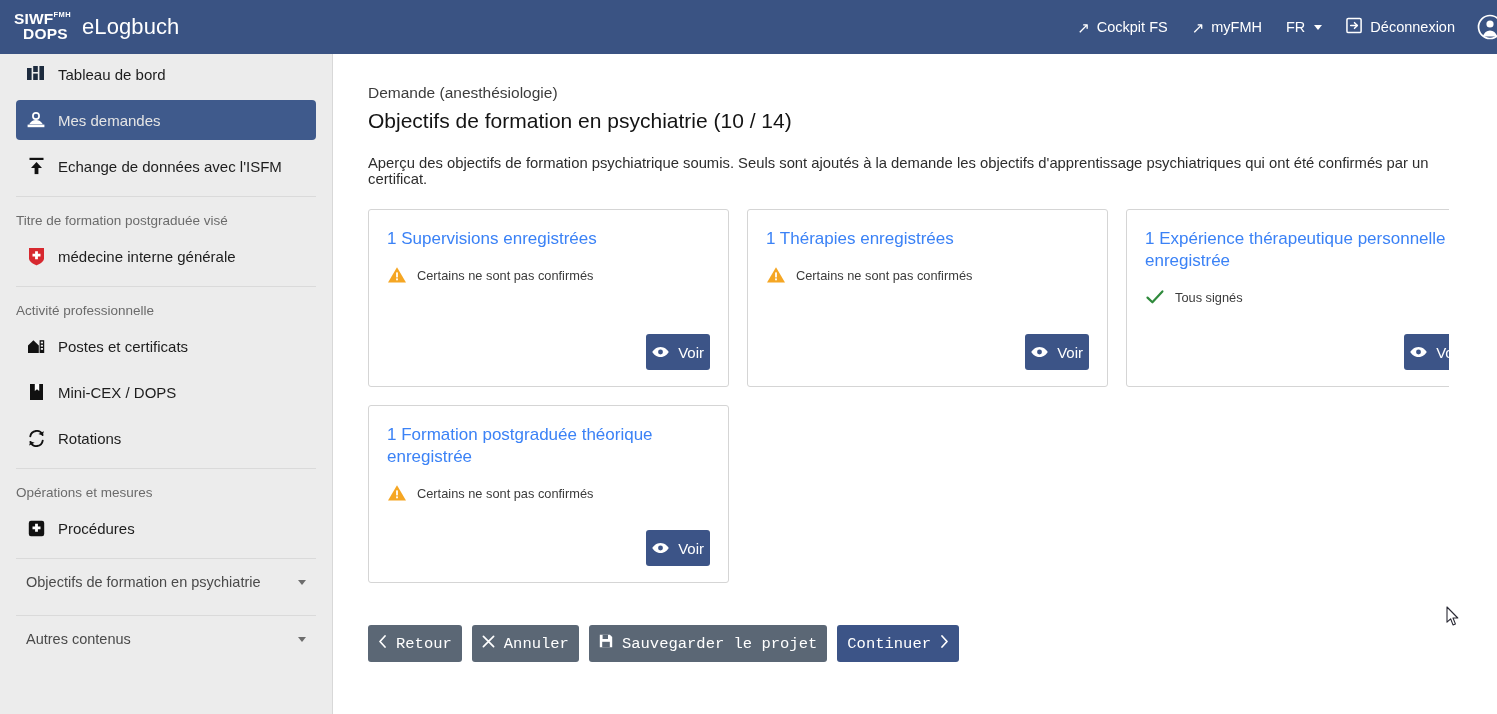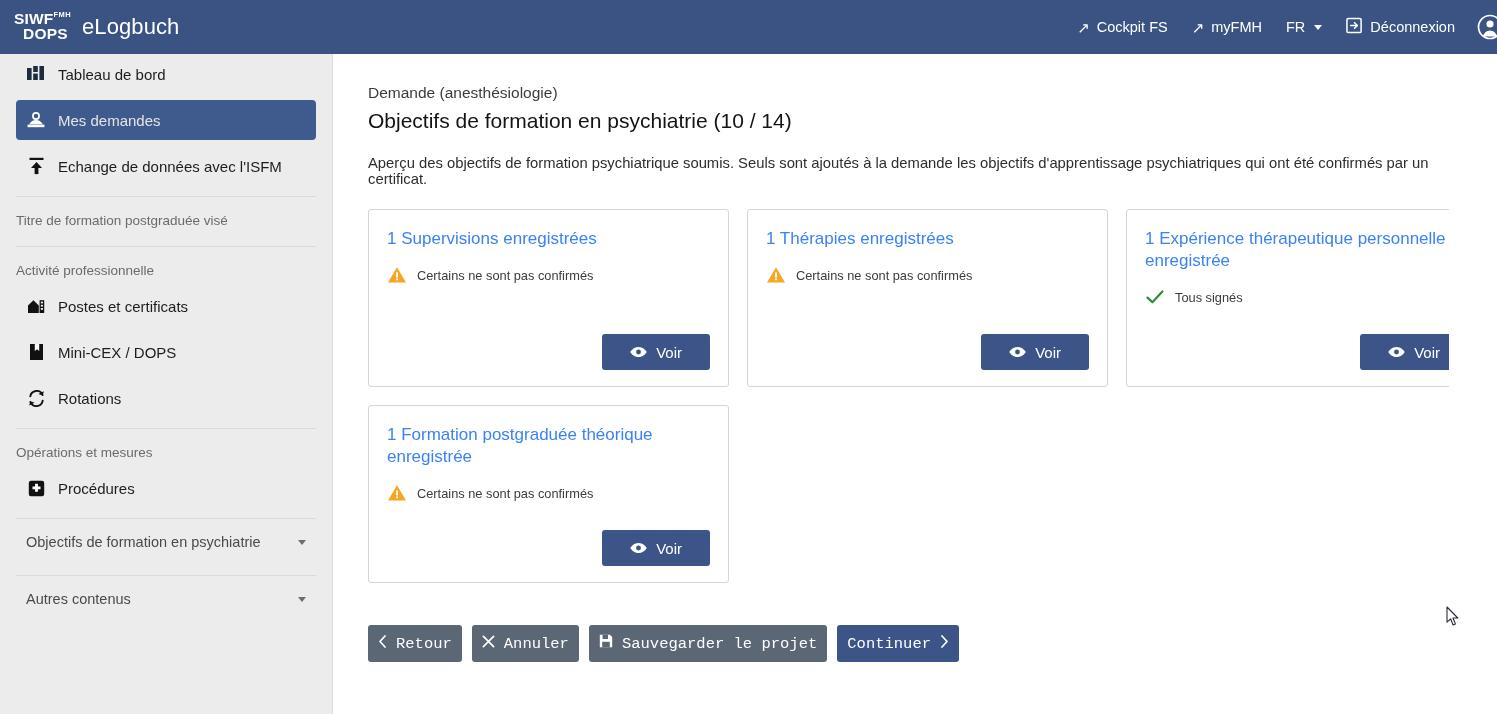--- a/index.html
+++ b/index.html
@@ -175,21 +175,21 @@
   .card-footer {
     margin-top: auto;
     display: flex; justify-content: flex-end;
   }
   .btn-voir {
     background: #3c5487;
     color: #ffffff;
     border: none;
     border-radius: 3px;
     height: 36px;
-    padding: 0 28px;
+    padding: 0 6px;
     display: inline-flex; align-items: center; gap: 9px;
     font-size: 15px;
     font-family: "Liberation Sans", sans-serif;
     cursor: pointer;
   }
 
   .warn-icon { width: 20px; height: 18px; flex: 0 0 20px; }
   .check-icon { width: 20px; height: 18px; flex: 0 0 20px; }
 
   
@@ -307,20 +307,29 @@
       </span>
       <span>Echange de données avec l'ISFM</span>
     </div>
   </div>
 
   <div class="side-sep"></div>
 
   <div class="side-group">
     <div class="side-caption">Titre de formation postgraduée visé</div>
 
+    <div class="side-item">
+      <span class="ico">
+        <svg width="17" height="19" viewBox="0 0 17 19">
+          <path d="M1 1h15v10.5c0 4-7.5 6.8-7.5 6.8S1 15.5 1 11.5z" fill="#d7282f"></path>
+          <path d="M7.1 4.2h2.8v2.6h2.6v2.8H9.9v2.6H7.1V9.6H4.5V6.8h2.6z" fill="#ffffff"></path>
+        </svg>
+      </span>
+      <span>médecine interne générale</span>
+    </div>
   </div>
 
   <div class="side-sep"></div>
 
   <div class="side-group">
     <div class="side-caption">Activité professionnelle</div>
 
     <div class="side-item">
       <span class="ico">
         <svg width="19" height="17" viewBox="0 0 19 17">

